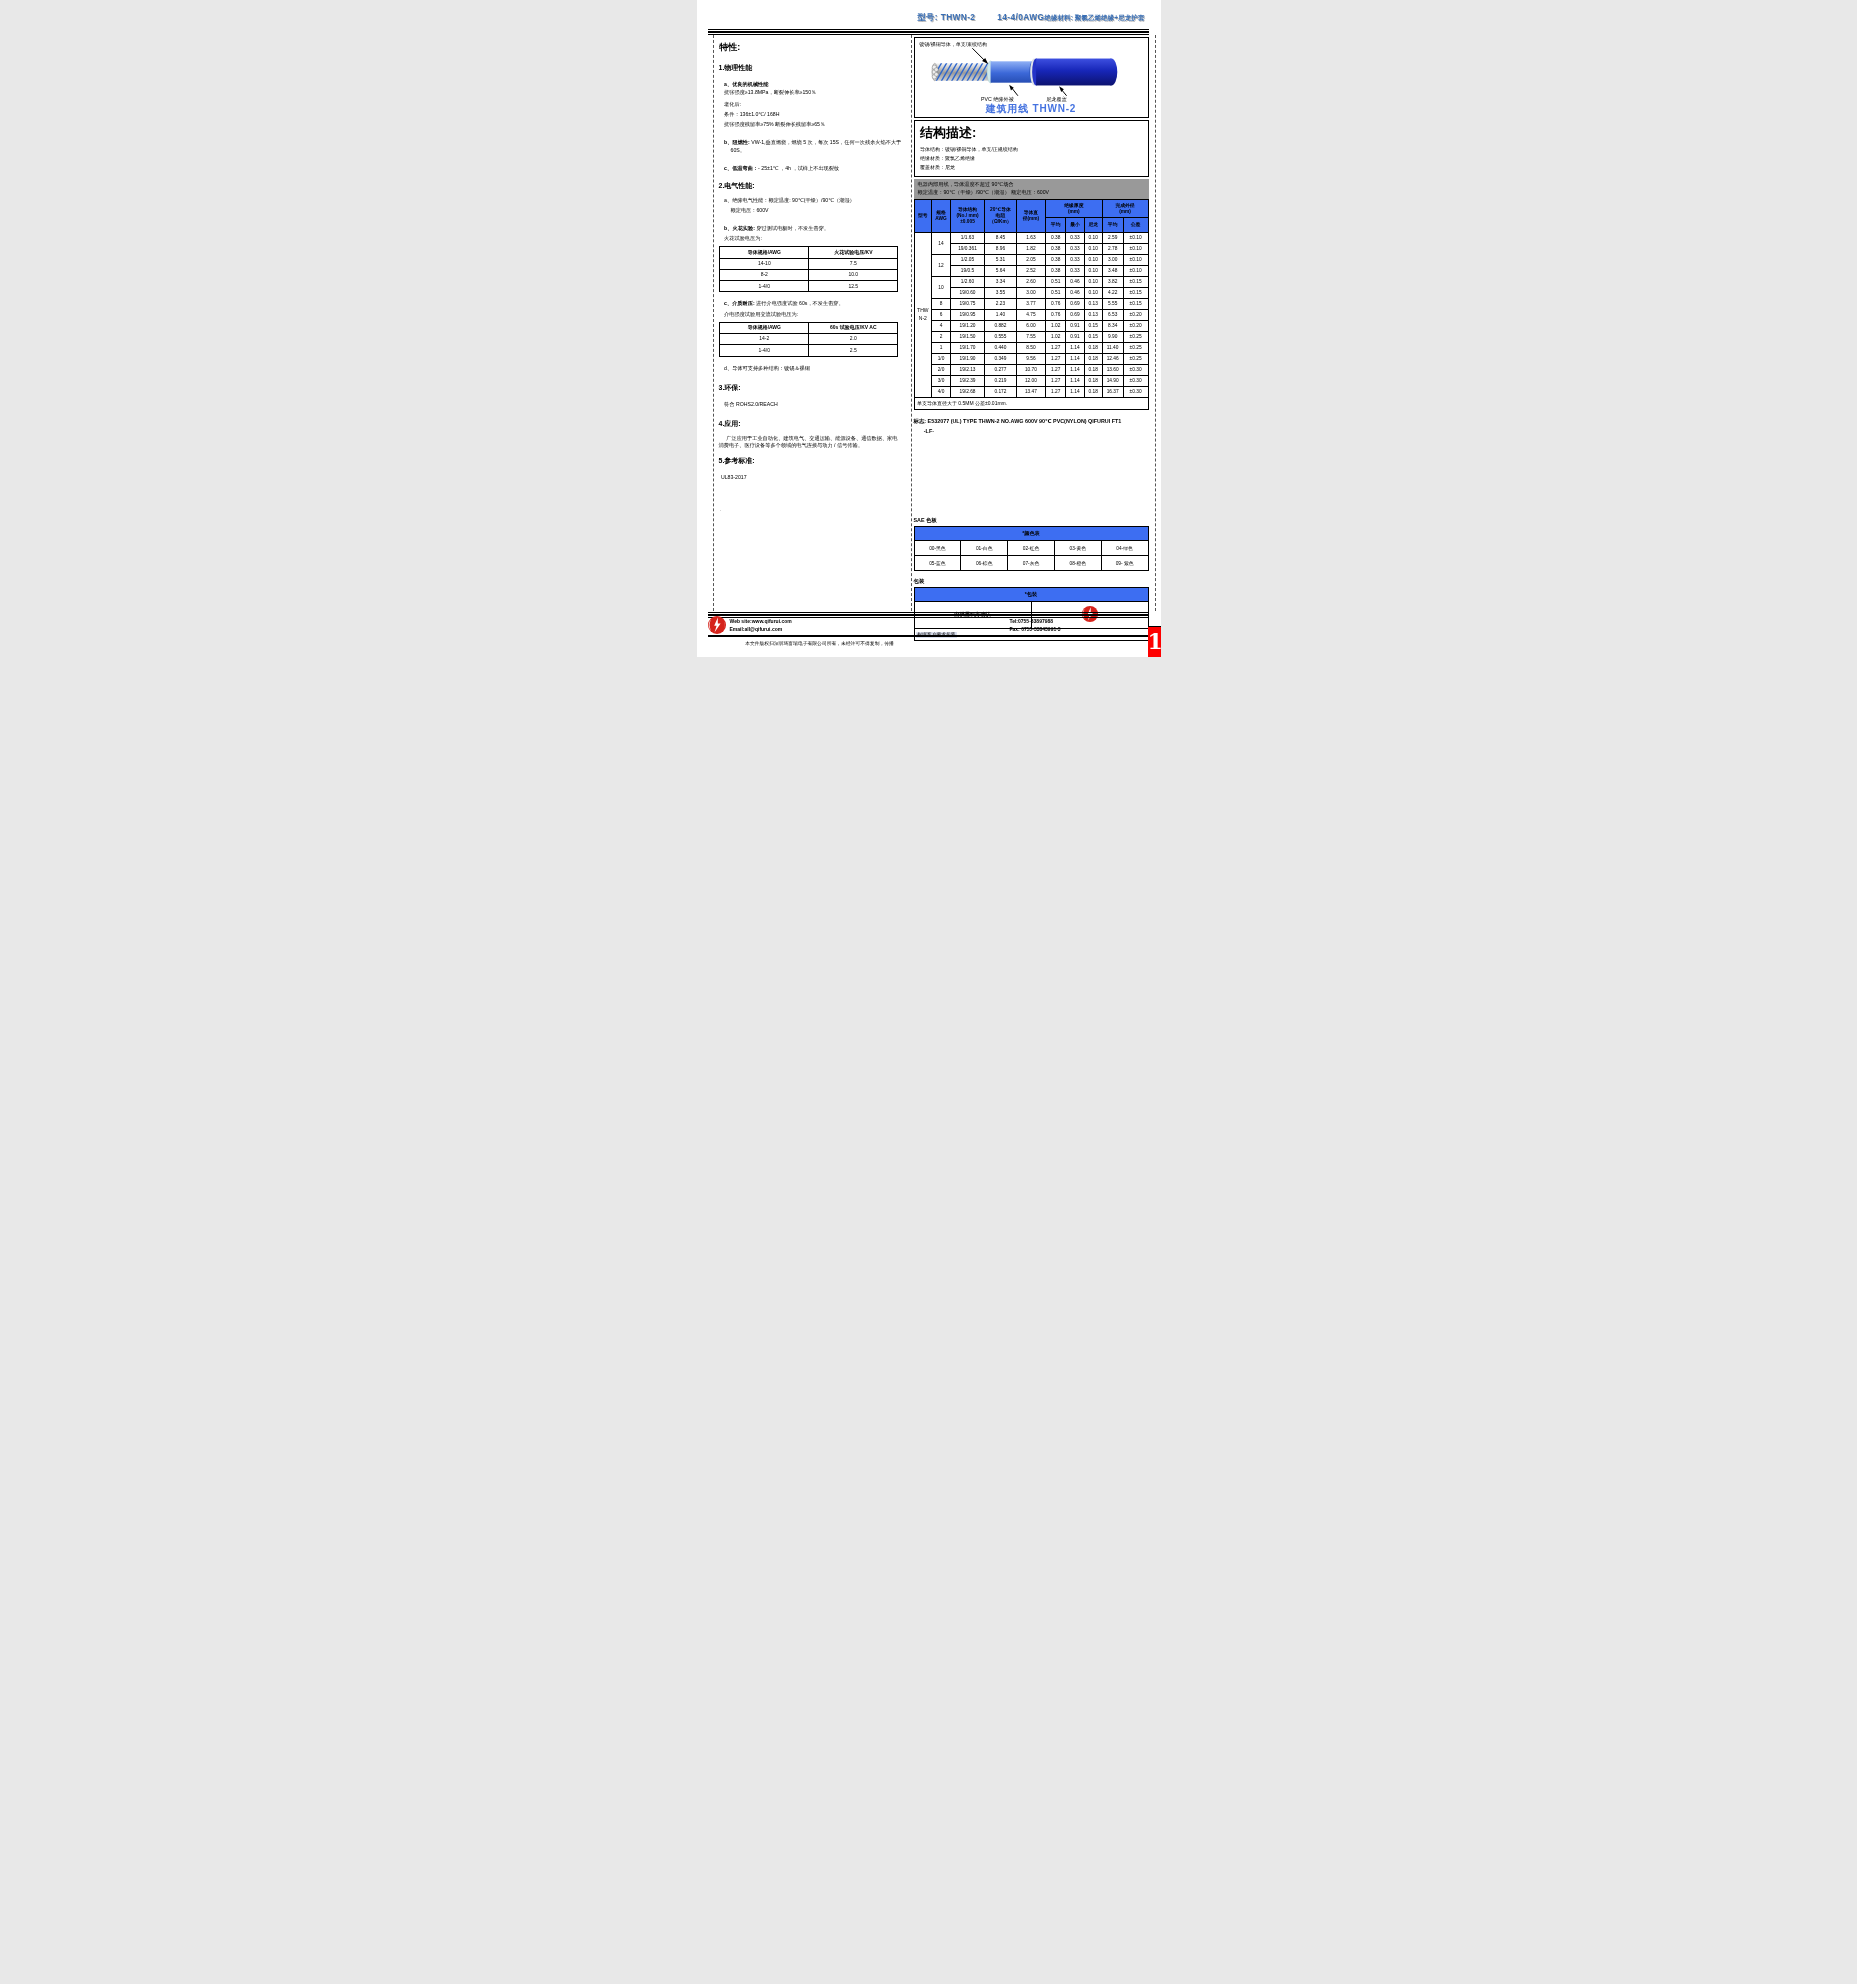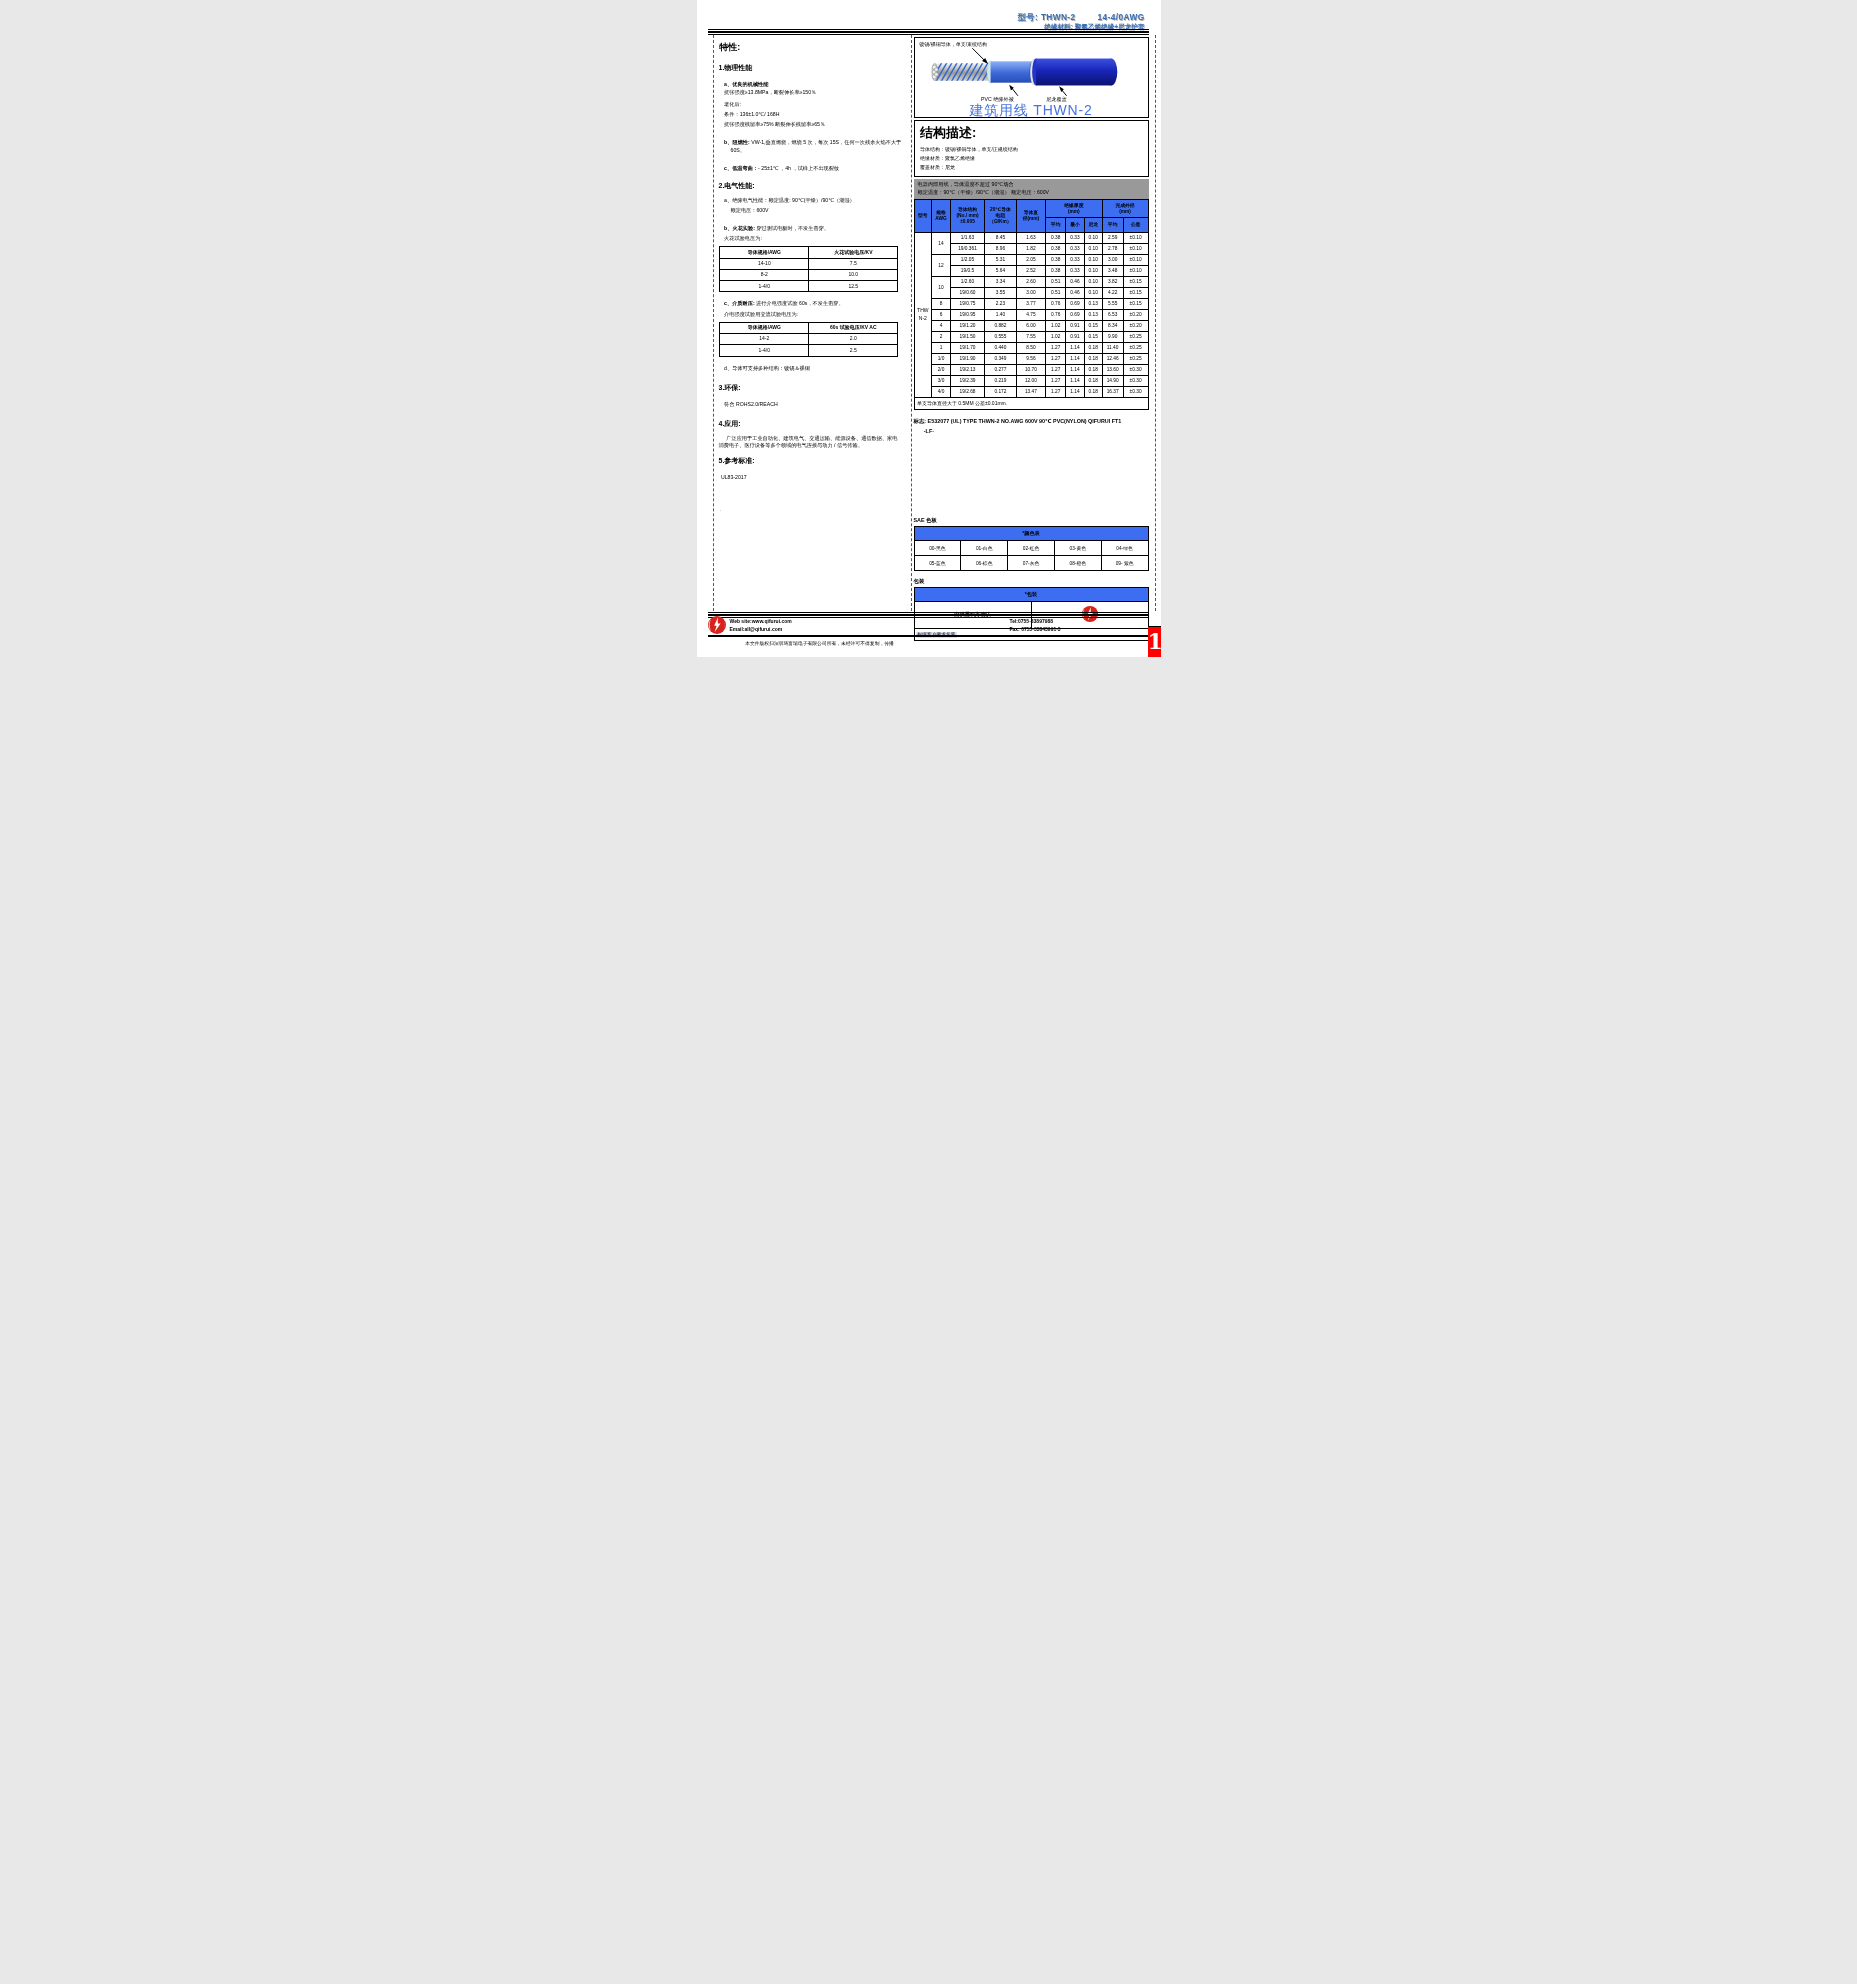--- a/index.html
+++ b/index.html
@@ -1,20 +1,20 @@
 <!DOCTYPE html>
 <html style="font-size:6.4px"><head>
 <meta charset="utf-8">
 <style>
   html,body{margin:0;padding:0;background:#e8e8e8;}
   .page{position:relative;width:464px;height:657px;margin:0 auto;background:#fff;
         font-family:"Liberation Sans","DejaVu Sans",sans-serif;color:#000;overflow:hidden;}
 
   
-  .hdr{position:absolute;top:12px;left:20.6px;right:16px;display:flex;justify-content:flex-end;align-items:flex-end;flex-direction:column;}
+  .hdr{position:absolute;top:12px;left:20.6px;right:16px;display:flex;justify-content:flex-end;align-items:flex-end;}
   .hdr-left{font-size:8.3px;font-weight:bold;color:#3a6fb5;text-shadow:0.8px 1.2px 0 #b3b3b3;letter-spacing:0.4px;}
   .hdr-left .gap{display:inline-block;width:22px;}
   .hdr-right{font-size:6.6px;font-weight:bold;color:#3a6fb5;text-shadow:0.8px 1.2px 0 #b3b3b3;}
 
   
   .rule{position:absolute;left:11px;width:441px;}
   .rule .l1{height:0.8px;background:#000;margin-bottom:0.8px;}
   .rule .l2{height:2.8px;background:#000;margin-bottom:0.8px;}
   .rule .l3{height:0.4px;background:#000;}
   #rule-top{top:29px;}
@@ -41,21 +41,21 @@
   .stray{margin-top:25.4px;font-size:4px;padding-left:1.6px;color:#333;}
 
   
   .col-right{position:absolute;left:217px;top:37px;width:235px;font-size:5.2px;}
 
   .wire-box{position:relative;border:0.8px solid #000;height:79px;}
   .wire-callout{position:absolute;top:2.8px;left:4.8px;font-size:5px;}
   .wire-label-pvc{position:absolute;top:58px;left:51px;width:64px;text-align:center;font-size:5.2px;}
   .wire-label-nylon{position:absolute;top:58px;left:118px;width:48px;text-align:center;font-size:5.2px;}
   .wire-caption{position:absolute;top:64px;left:0;width:100%;text-align:center;
-                font-size:14px;color:#4573e0;font-weight:400;letter-spacing:0.8px;}
+                font-size:10px;color:#4573e0;font-weight:700;letter-spacing:0.8px;}
   .wire-svg{position:absolute;top:9.5px;left:13.5px;}
 
   .struct-box{border:0.8px solid #000;border-bottom-width:1.2px;margin-top:2px;padding:3.2px 5.6px 4px 5.6px;}
   .struct-title{font-size:13px;font-weight:bold;margin-bottom:2.4px;}
   .struct-line{font-size:5px;line-height:1.85;}
 
   .gray-box{background:#999;margin-top:2px;padding:2px 4px;font-size:5.2px;line-height:1.5;font-weight:500;}
 
   .spec-table{border-collapse:collapse;width:100%;table-layout:fixed;border:1px solid #000;}
   .spec-table th,.spec-table td{border:0.4px solid #000;text-align:center;padding:0 0.4px;}

